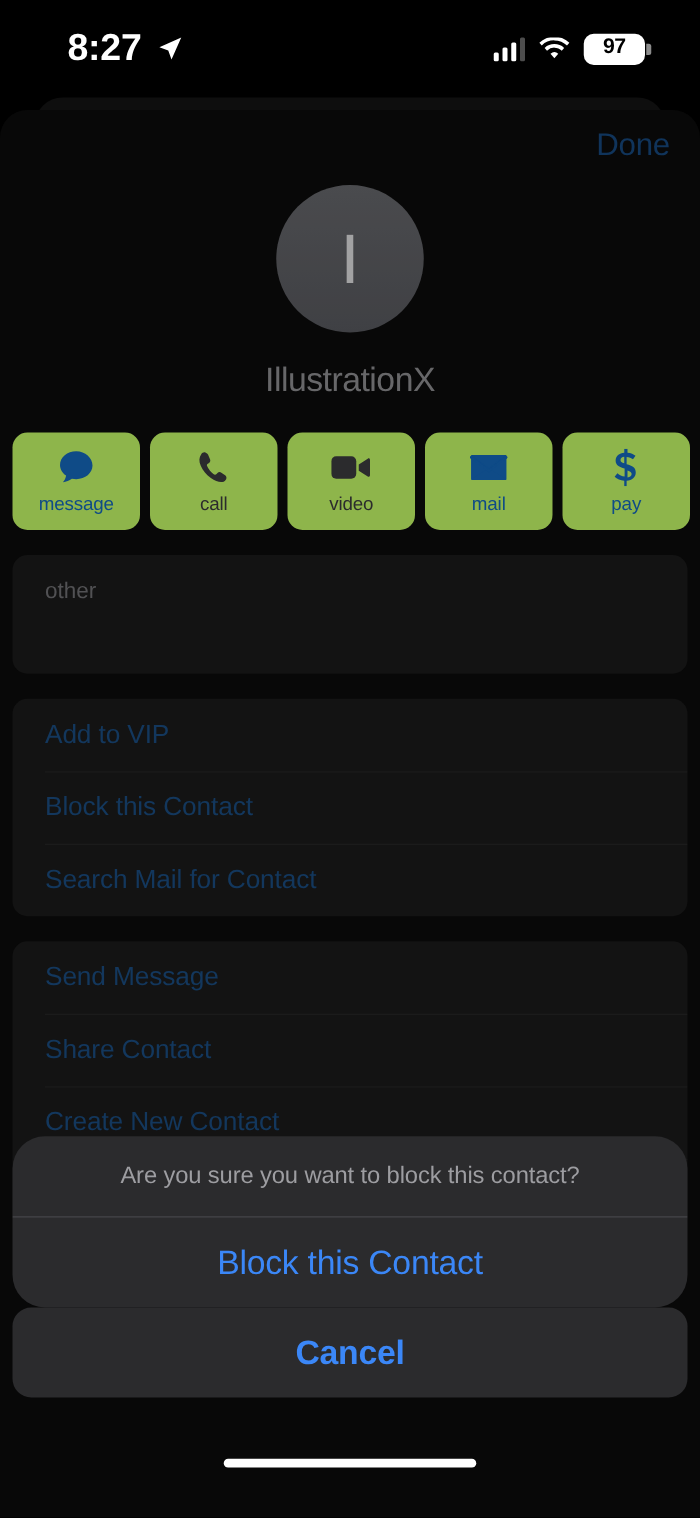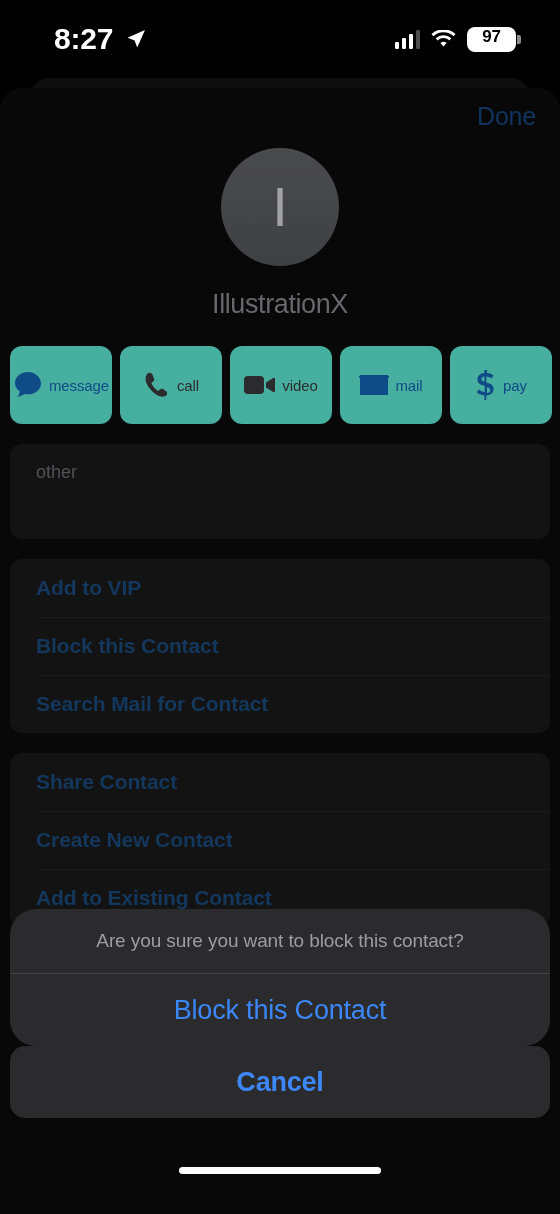--- a/index.html
+++ b/index.html
@@ -60,39 +60,39 @@
     display:flex; align-items:center; justify-content:center;
   }
   .avatar-initial { color:#d8d8da; font-size:56px; font-weight:300; line-height:1; }
   .contact-name {
     margin-top:23px; color:#8a8a8d; font-size:27px; letter-spacing:-0.4px;
   }
 
   
   .actions { display:flex; gap:8px; padding:26px 10px 0 10px; }
   .action-btn {
-    flex:0 0 102px; height:78px; border-radius:12px; background:#5eead4;
-    display:flex; flex-direction:row; align-items:center; justify-content:center; gap:6px;
+    flex:0 0 102px; height:78px; border-radius:12px; background:#bef264;
+    display:flex; flex-direction:column; align-items:center; justify-content:center; gap:6px;
   }
   .action-btn .ico { height:30px; display:flex; align-items:center; justify-content:center; }
   .action-btn .lbl { font-size:15px; letter-spacing:-0.1px; }
   .action-btn.on .lbl { color:#1464b4; }
   .action-btn.off .lbl { color:#3a3a3c;text-align:center; }
   .action-btn.off .ico svg path, .action-btn.off .ico svg rect { fill:#3a3a3c; }
   .action-btn.on .ico svg path, .action-btn.on .ico svg rect, .action-btn.on .ico svg polygon { fill:#1464b4; }
 
   
   .card { margin:20px 10px 0 10px; background:#1a1a1a; border-radius:12px; overflow:hidden; }
   .field { padding:18px 26px 26px 26px; }
   .field-label { color:#6d6d70; font-size:18px; }
   .field-value { color:#0d0d0d; font-size:20px; margin-top:8px; height:22px; }
 
   .menu-row {
     height:58px; display:flex; align-items:center; padding:0 26px;
-    color:#1a4a7c; font-size:21px; letter-spacing:-0.1px; position:relative;font-weight:bold;
+    color:#1a4a7c; font-size:21px; letter-spacing:-0.1px; position:relative;
   }
   .menu-row + .menu-row::before {
     content:""; position:absolute; left:26px; right:0; top:0; height:1px; background:#242424;
   }
 
   
   .dim { position:absolute; inset:0; background:rgba(0,0,0,0.25); }
 
   
   .action-sheet { position:absolute; left:10px; right:10px; bottom:78px; }
@@ -228,20 +228,21 @@
       </div>
     </div>
 
     <div class="card">
       <div class="menu-row">Add to VIP</div>
       <div class="menu-row">Block this Contact</div>
       <div class="menu-row">Search Mail for Contact</div>
     </div>
 
     <div class="card">
+      <div class="menu-row">Send Message</div>
       <div class="menu-row">Share Contact</div>
       <div class="menu-row">Create New Contact</div>
       <div class="menu-row">Add to Existing Contact</div>
     </div>
 
     <div class="dim"></div>
   </div>
 
   <div class="action-sheet">
     <div class="as-group">

